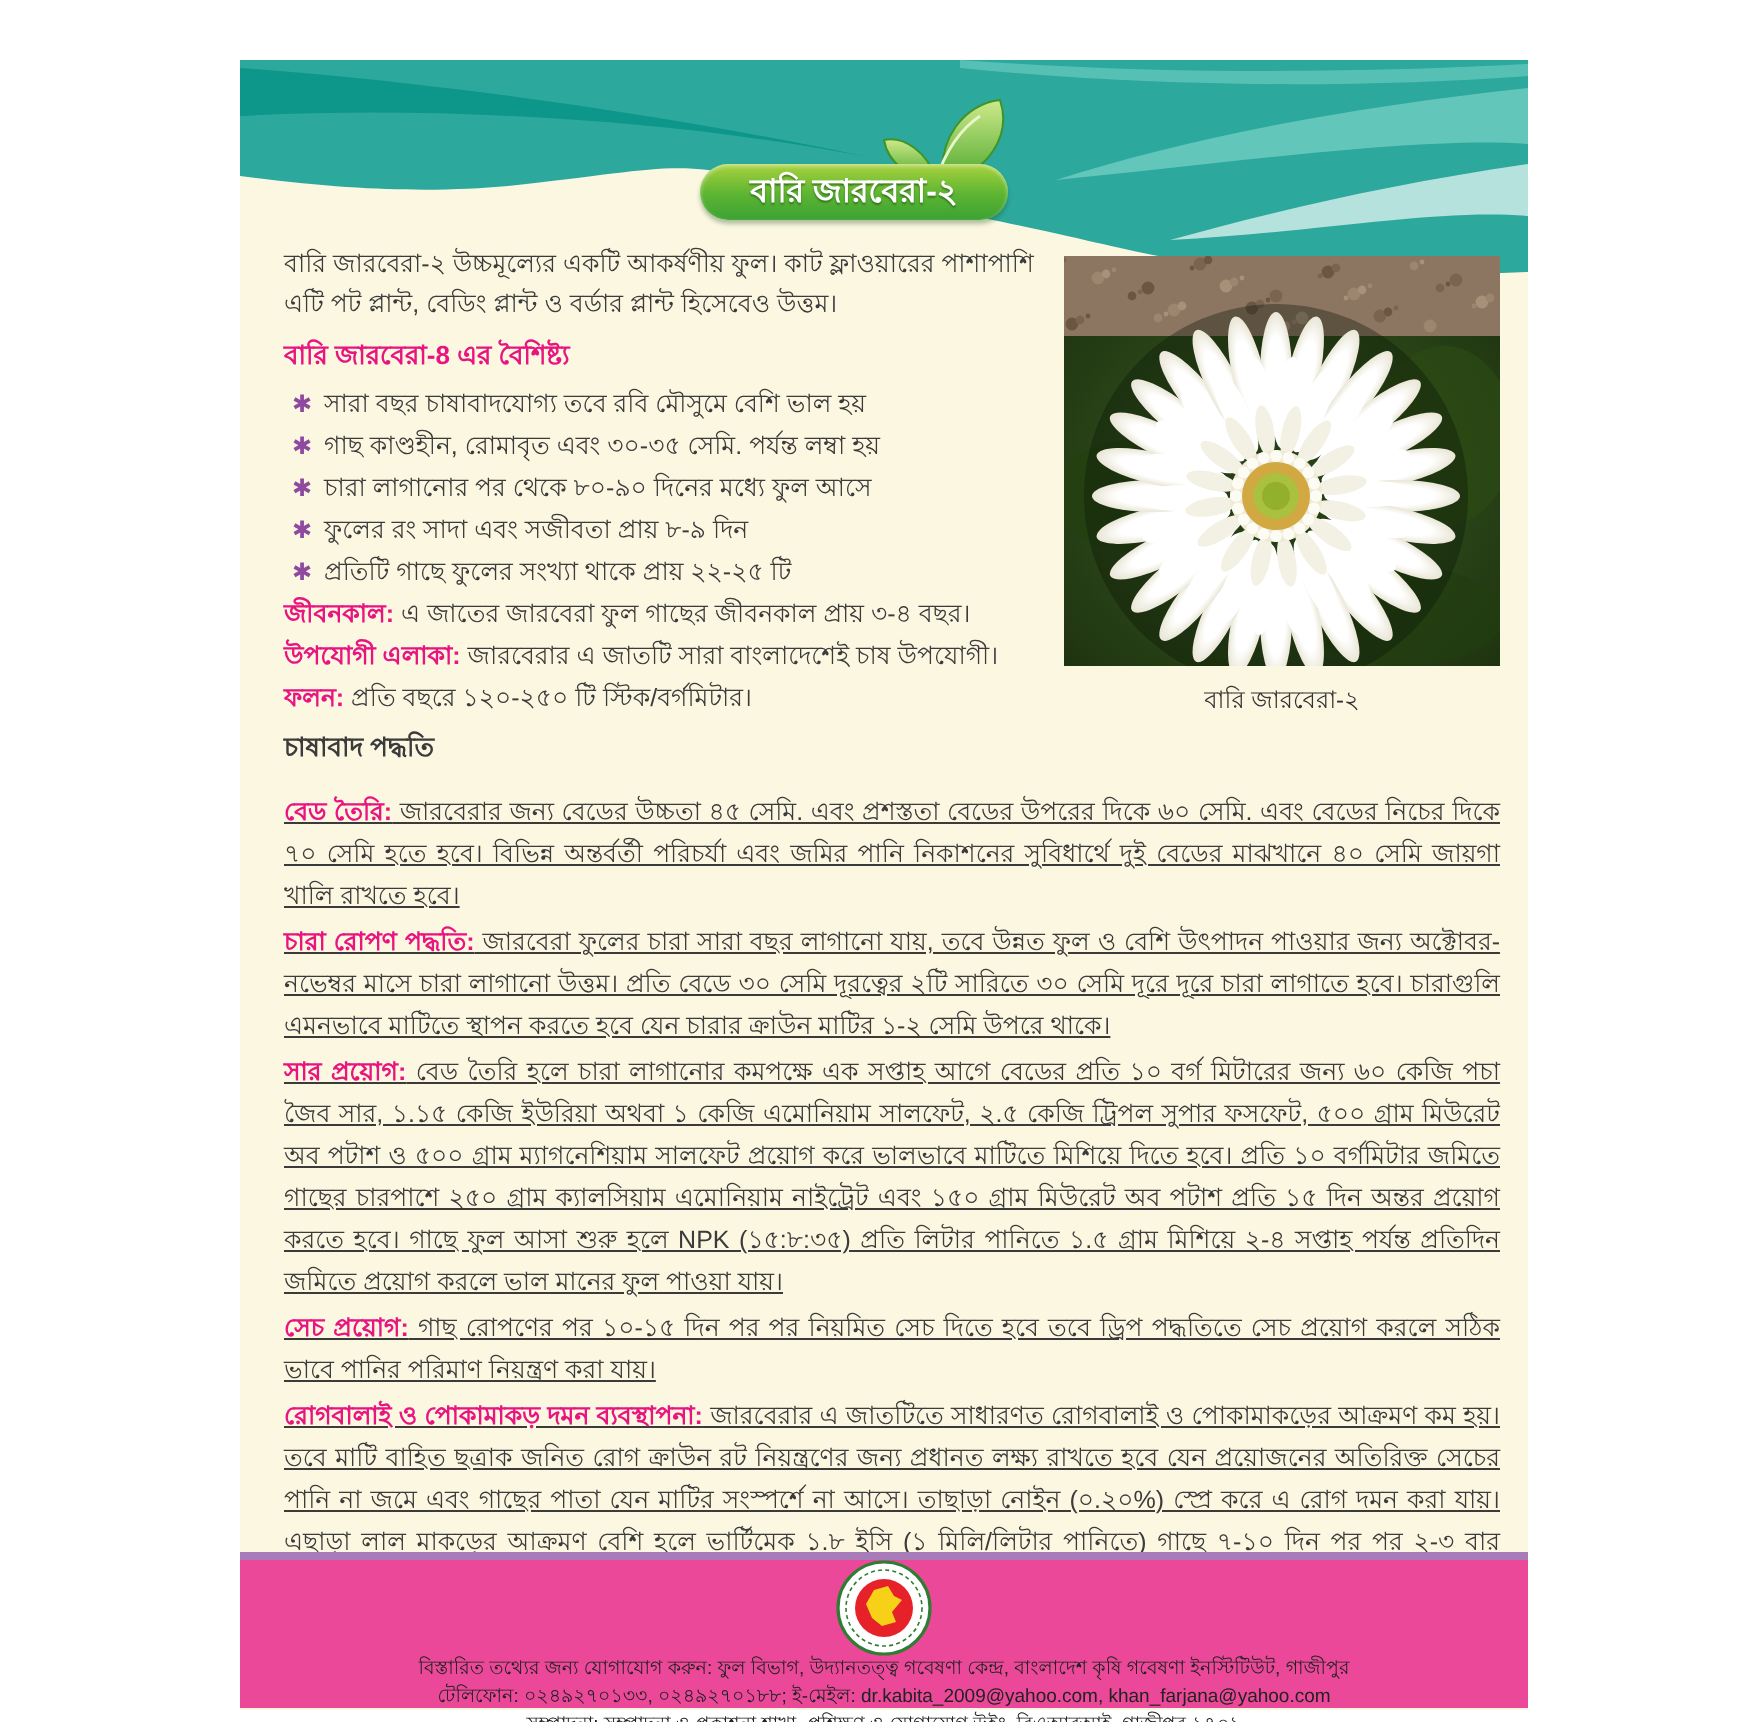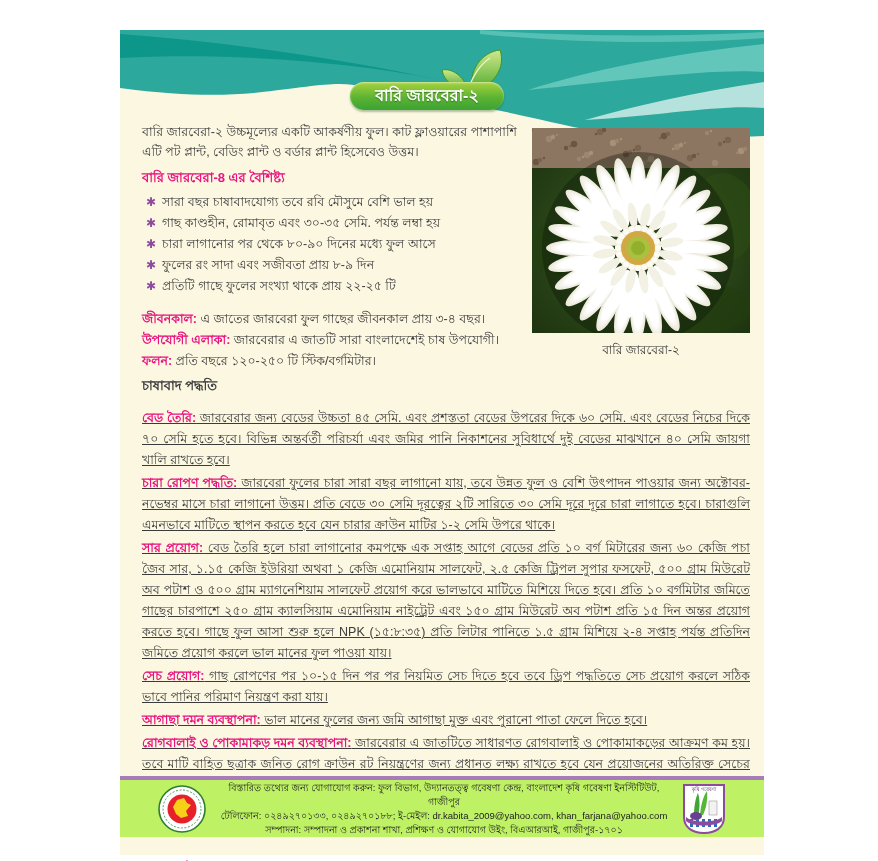--- a/index.html
+++ b/index.html
@@ -17,31 +17,31 @@
   
   .content{position:absolute;left:22px;right:14px;top:92px;font-size:12.5px;line-height:20px;}
   .row{display:flex;}
   .leftcol{flex:1;padding-right:14px;}
   .rightcol{width:218px;flex:none;}
   .pink{color:#e8147f;font-weight:bold;}
   .intro{margin:0;text-align:left;}
   .featHead{margin:6px 0 4px;font-size:13px;}
   .bullet{display:flex;line-height:21px;padding-left:4px;}
   .star{color:#8e4a9e;font-size:12px;width:16px;flex:none;}
-  .infoBlock{margin-top:12px;}
+  .infoBlock{}
   .infoBlock p{margin:0;line-height:21px;}
   .photoFrame{margin-top:6px;width:218px;height:205px;display:block;}
   .caption{text-align:center;font-size:12px;margin-top:7px;color:#333;}
   .cultHead{margin:4px 0 12px;font-weight:bold;color:#3b3b3b;font-size:13px;}
   .section{margin:0 0 2px;text-align:justify;line-height:21px;text-decoration:underline;}
   .harvestHead{margin:18px 0 2px;font-size:13px;}
   
   .divider{position:absolute;left:0;right:0;top:746px;height:4px;background:#a87cb8;}
-  .footer{position:absolute;left:0;right:0;top:750px;height:57px;background:#bef264;
-          display:flex;align-items:center;padding:0 38px;box-sizing:border-box;}
+  .footer{position:absolute;left:0;right:0;top:750px;height:74px;background:#ec4899;
+          display:flex;align-items:center;padding:0 38px;box-sizing:border-box;flex-direction:column;}
   .footText{flex:1;text-align:center;font-size:9.5px;line-height:14px;color:#222;padding:0 10px;}
   .footText p{margin:0;}
   .logoL{width:48px;height:48px;flex:none;}
   .logoR{width:44px;height:52px;flex:none;}
 </style>
 </head>
 <body>
 
 <div class="canvas">
   <div class="page">
@@ -269,21 +269,20 @@
           <div class="caption">বারি জারবেরা-২</div>
         </div>
       </div>
 
       <p class="cultHead">চাষাবাদ পদ্ধতি</p>
 
       <p class="section"><span class="pink">বেড তৈরি:</span><span> জারবেরার জন্য বেডের উচ্চতা ৪৫ সেমি. এবং প্রশস্ততা বেডের উপরের দিকে ৬০ সেমি. এবং বেডের নিচের দিকে ৭০ সেমি হতে হবে। বিভিন্ন অন্তর্বর্তী পরিচর্যা এবং জমির পানি নিকাশনের সুবিধার্থে দুই বেডের মাঝখানে ৪০ সেমি জায়গা খালি রাখতে হবে।</span></p>
       <p class="section"><span class="pink">চারা রোপণ পদ্ধতি:</span><span> জারবেরা ফুলের চারা সারা বছর লাগানো যায়, তবে উন্নত ফুল ও বেশি উৎপাদন পাওয়ার জন্য অক্টোবর-নভেম্বর মাসে চারা লাগানো উত্তম। প্রতি বেডে ৩০ সেমি দূরত্বের ২টি সারিতে ৩০ সেমি দূরে দূরে চারা লাগাতে হবে। চারাগুলি এমনভাবে মাটিতে স্থাপন করতে হবে যেন চারার ক্রাউন মাটির ১-২ সেমি উপরে থাকে।</span></p>
       <p class="section"><span class="pink">সার প্রয়োগ:</span><span> বেড তৈরি হলে চারা লাগানোর কমপক্ষে এক সপ্তাহ আগে বেডের প্রতি ১০ বর্গ মিটারের জন্য ৬০ কেজি পচা জৈব সার, ১.১৫ কেজি ইউরিয়া অথবা ১ কেজি এমোনিয়াম সালফেট, ২.৫ কেজি ট্রিপল সুপার ফসফেট, ৫০০ গ্রাম মিউরেট অব পটাশ ও ৫০০ গ্রাম ম্যাগনেশিয়াম সালফেট প্রয়োগ করে ভালভাবে মাটিতে মিশিয়ে দিতে হবে। প্রতি ১০ বর্গমিটার জমিতে গাছের চারপাশে ২৫০ গ্রাম ক্যালসিয়াম এমোনিয়াম নাইট্রেট এবং ১৫০ গ্রাম মিউরেট অব পটাশ প্রতি ১৫ দিন অন্তর প্রয়োগ করতে হবে। গাছে ফুল আসা শুরু হলে NPK (১৫:৮:৩৫) প্রতি লিটার পানিতে ১.৫ গ্রাম মিশিয়ে ২-৪ সপ্তাহ পর্যন্ত প্রতিদিন জমিতে প্রয়োগ করলে ভাল মানের ফুল পাওয়া যায়।</span></p>
       <p class="section"><span class="pink">সেচ প্রয়োগ:</span><span> গাছ রোপণের পর ১০-১৫ দিন পর পর নিয়মিত সেচ দিতে হবে তবে ড্রিপ পদ্ধতিতে সেচ প্রয়োগ করলে সঠিক ভাবে পানির পরিমাণ নিয়ন্ত্রণ করা যায়।</span></p>
-      <p class="section"><span class="pink">আগাছা দমন ব্যবস্থাপনা:</span><span> ভাল মানের ফুলের জন্য জমি আগাছা মুক্ত এবং পুরানো পাতা ফেলে দিতে হবে।</span></p>
       <p class="section"><span class="pink">রোগবালাই ও পোকামাকড় দমন ব্যবস্থাপনা:</span><span> জারবেরার এ জাতটিতে সাধারণত রোগবালাই ও পোকামাকড়ের আক্রমণ কম হয়। তবে মাটি বাহিত ছত্রাক জনিত রোগ ক্রাউন রট নিয়ন্ত্রণের জন্য প্রধানত লক্ষ্য রাখতে হবে যেন প্রয়োজনের অতিরিক্ত সেচের পানি না জমে এবং গাছের পাতা যেন মাটির সংস্পর্শে না আসে। তাছাড়া নোইন (০.২০%) স্প্রে করে এ রোগ দমন করা যায়। এছাড়া লাল মাকড়ের আক্রমণ বেশি হলে ভার্টিমেক ১.৮ ইসি (১ মিলি/লিটার পানিতে) গাছে ৭-১০ দিন পর পর ২-৩ বার পাতার উভয় পার্শ্বে স্প্রে করতে হবে।</span></p>
 
       <p class="harvestHead pink">ফুল সংগ্রহ</p>
 
     </div>
 
     <div class="divider"></div>
     <div class="footer">
       <svg class="logoL" viewBox="0 0 48 48">
         <circle cx="24" cy="24" r="23" fill="#ffffff" stroke="#2e7d32" stroke-width="1.6"></circle>

